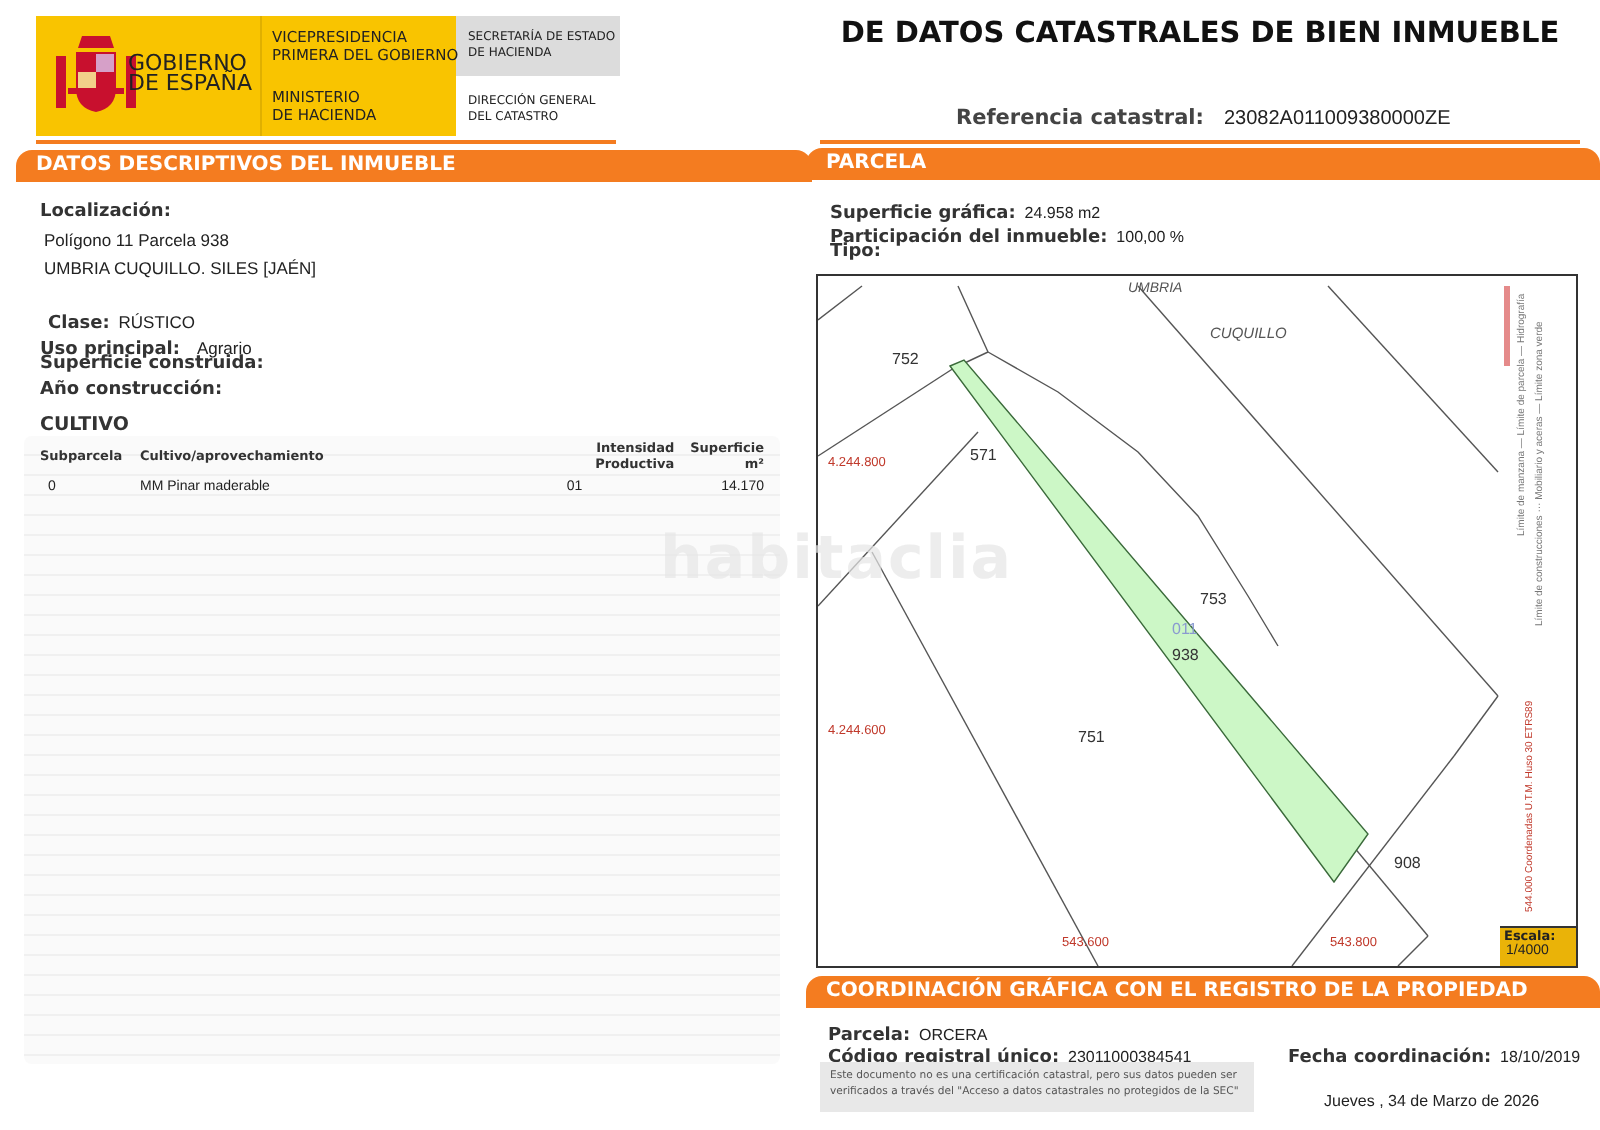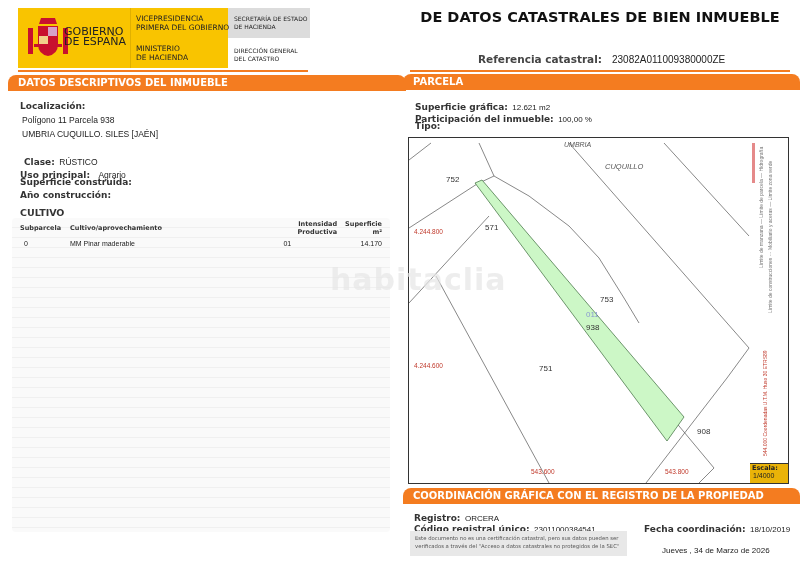--- a/index.html
+++ b/index.html
@@ -117,21 +117,21 @@
         <td style="padding-left:30px;">01</td>
         <td style="text-align:right;">14.170</td>
       </tr>
     </tbody>
   </table>
 </div>
 
 <div class="abs sec-head" style="left:403px;top:74px;width:387px;">PARCELA</div>
 <div class="abs" style="left:415px;top:96px;">
   <span class="lbl">Superficie gráfica:</span>
-  <span class="val" style="font-size:8px;">12.621 m2</span>
+  <span class="val" style="font-size:8px;">24.958 m2</span>
 </div>
 <div class="abs" style="left:415px;top:108px;">
   <span class="lbl">Participación del inmueble:</span>
   <span class="val" style="font-size:8px;">100,00 %</span>
 </div>
 <div class="abs lbl" style="left:415px;top:121px;">Tipo:</div>
 
 <div class="abs map">
   <svg width="342" height="345" viewBox="0 0 342 345" style="position:absolute;left:0;top:0;">
     <g stroke="#555" stroke-width="0.7" fill="none">
@@ -180,21 +180,21 @@
   </div>
   <div class="abs rot" style="left:12px;top:318px;color:#c0392b;">544.000 Coordenadas U.T.M. Huso 30 ETRS89</div>
 </div>
 <div class="abs scale">
   <div style="font-weight:bold;padding-left:2px;font-family:'DejaVu Sans',sans-serif;font-size:6.5px;">Escala:</div>
   <div style="padding-left:3px;font-size:7px;">1/4000</div>
 </div>
 
 <div class="abs sec-head" style="left:403px;top:488px;width:387px;">COORDINACIÓN GRÁFICA CON EL REGISTRO DE LA PROPIEDAD</div>
 <div class="abs" style="left:414px;top:507px;">
-  <span class="lbl">Registro:</span>
+  <span class="lbl">Parcela:</span>
   <span class="val" style="font-size:8px;">ORCERA</span>
 </div>
 <div class="abs" style="left:414px;top:518px;">
   <span class="lbl">Código registral único:</span>
   <span class="val" style="font-size:8px;">23011000384541</span>
 </div>
 <div class="abs" style="left:644px;top:518px;">
   <span class="lbl">Fecha coordinación:</span>
   <span class="val" style="font-size:8px;">18/10/2019</span>
 </div>

